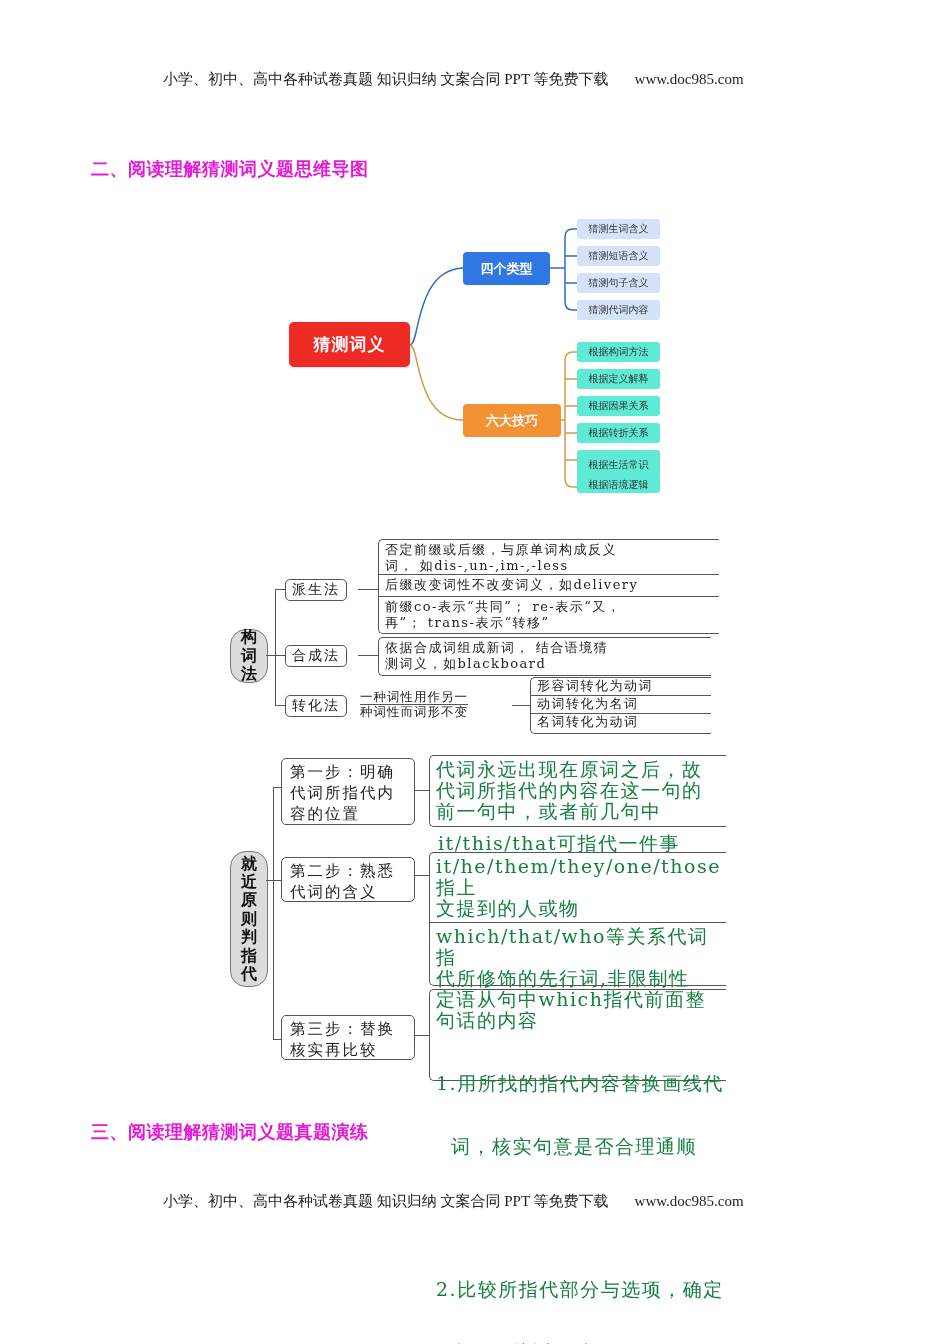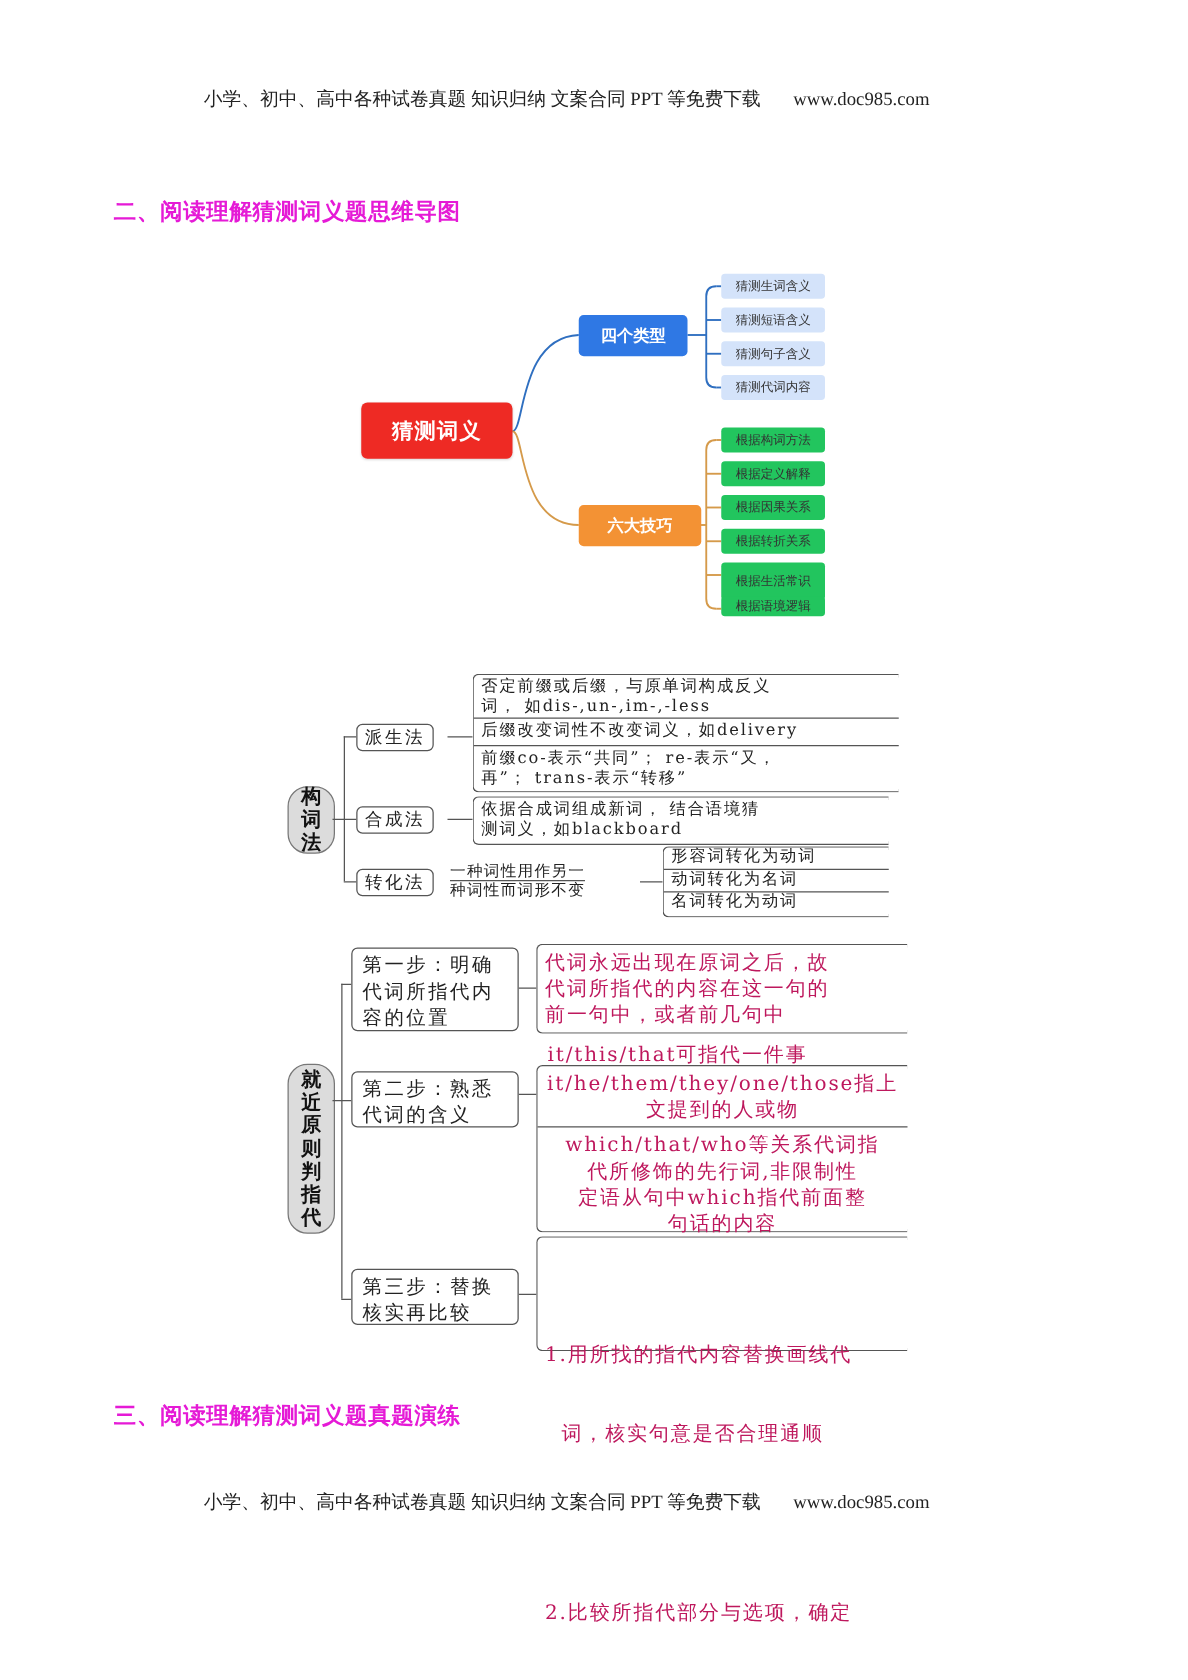--- a/index.html
+++ b/index.html
@@ -16,36 +16,36 @@
   .mm-root { background:#ee2a24; color:#fff; border-radius:5px; font-family:"DejaVu Sans", sans-serif;
              font-size:17px; font-weight:bold; display:flex; align-items:center; justify-content:center;
              letter-spacing:1px; box-shadow:0 1px 2px rgba(0,0,0,0.15); }
   .mm-branch { color:#fff; border-radius:4px; font-family:"DejaVu Sans", sans-serif; font-size:13px;
                font-weight:bold; display:flex; align-items:center; justify-content:center; }
   .mm-branch.blue { background:#2f78e4; }
   .mm-branch.orange { background:#f39234; }
   .mm-leaf { border-radius:3px; font-family:"DejaVu Sans", sans-serif; font-size:10px; color:#333;
              display:flex; align-items:center; justify-content:center; white-space:nowrap; }
   .mm-leaf.blue { background:#d4e3fa; }
-  .mm-leaf.orange { background:#22c55e; }
+  .mm-leaf.orange { background:#5eead4; }
 
   
   .pill { border:1.5px solid #777; background:#dcdcdc; border-radius:16px; font-family:"DejaVu Sans", sans-serif;
           font-weight:bold; font-size:16px; color:#111; display:flex; flex-direction:column;
           align-items:center; justify-content:center; line-height:1.15; }
   .boxlabel { border:1px solid #555; border-radius:5px; background:#fff; font-size:14px;
               color:#222; padding:0 6px; display:flex; align-items:center; letter-spacing:2px; white-space:nowrap; }
   .bracket-box { border-left:1px solid #555; border-top:1px solid #555; border-bottom:1px solid #555;
                  border-radius:5px 0 0 5px; }
   .cell { font-size:13px; color:#222; line-height:16px; letter-spacing:1.5px; padding:2px 6px;
           border-bottom:1px solid #555; box-sizing:border-box; white-space:nowrap; }
   .cell:last-child { border-bottom:none; }
   .step { border:1px solid #555; border-radius:5px; background:#fff; font-size:15.5px; line-height:21px;
           letter-spacing:2px; padding:3px 8px; box-sizing:border-box; color:#222; }
-  .para { font-size:16px; line-height:21px; letter-spacing:1.5px; color:#be185d; padding:3px 6px;
+  .para { font-size:19px; line-height:21px; letter-spacing:1.5px; color:#15803d; padding:3px 6px;
           box-sizing:border-box; }
   .hline { position:absolute; height:0; border-top:1px solid #555; }
   .vline { position:absolute; width:0; border-left:1px solid #555; }
 </style>
 </head>
 <body>
 
 <div class="abs header-line" style="left:163px; top:70px;">
   <span>小学、初中、高中各种试卷真题  知识归纳  文案合同  PPT 等免费下载</span><span class="site">www.doc985.com</span>
 </div>
@@ -172,21 +172,21 @@
       <div>前一句中，或者前几句中</div>
     </div>
   </div>
 
   <div class="abs para" style="left:432px; top:830px; white-space:nowrap;">it/this/that可指代一件事</div>
   <div class="abs step" style="left:281px; top:857px; width:134px; height:45px;">
     <div>第二步：熟悉</div>
     <div>代词的含义</div>
   </div>
   <div class="hline" style="left:415px; top:875px; width:14px;"></div>
-  <div class="abs bracket-box" style="left:429px; top:852px; width:296px; height:132px;text-align:center;">
+  <div class="abs bracket-box" style="left:429px; top:852px; width:296px; height:132px;">
     <div class="para" style="border-bottom:1px solid #555;">
       <div>it/he/them/they/one/those指上</div>
       <div>文提到的人或物</div>
     </div>
     <div class="para">
       <div>which/that/who等关系代词指</div>
       <div>代所修饰的先行词,非限制性</div>
       <div>定语从句中which指代前面整</div>
       <div>句话的内容</div>
     </div>

